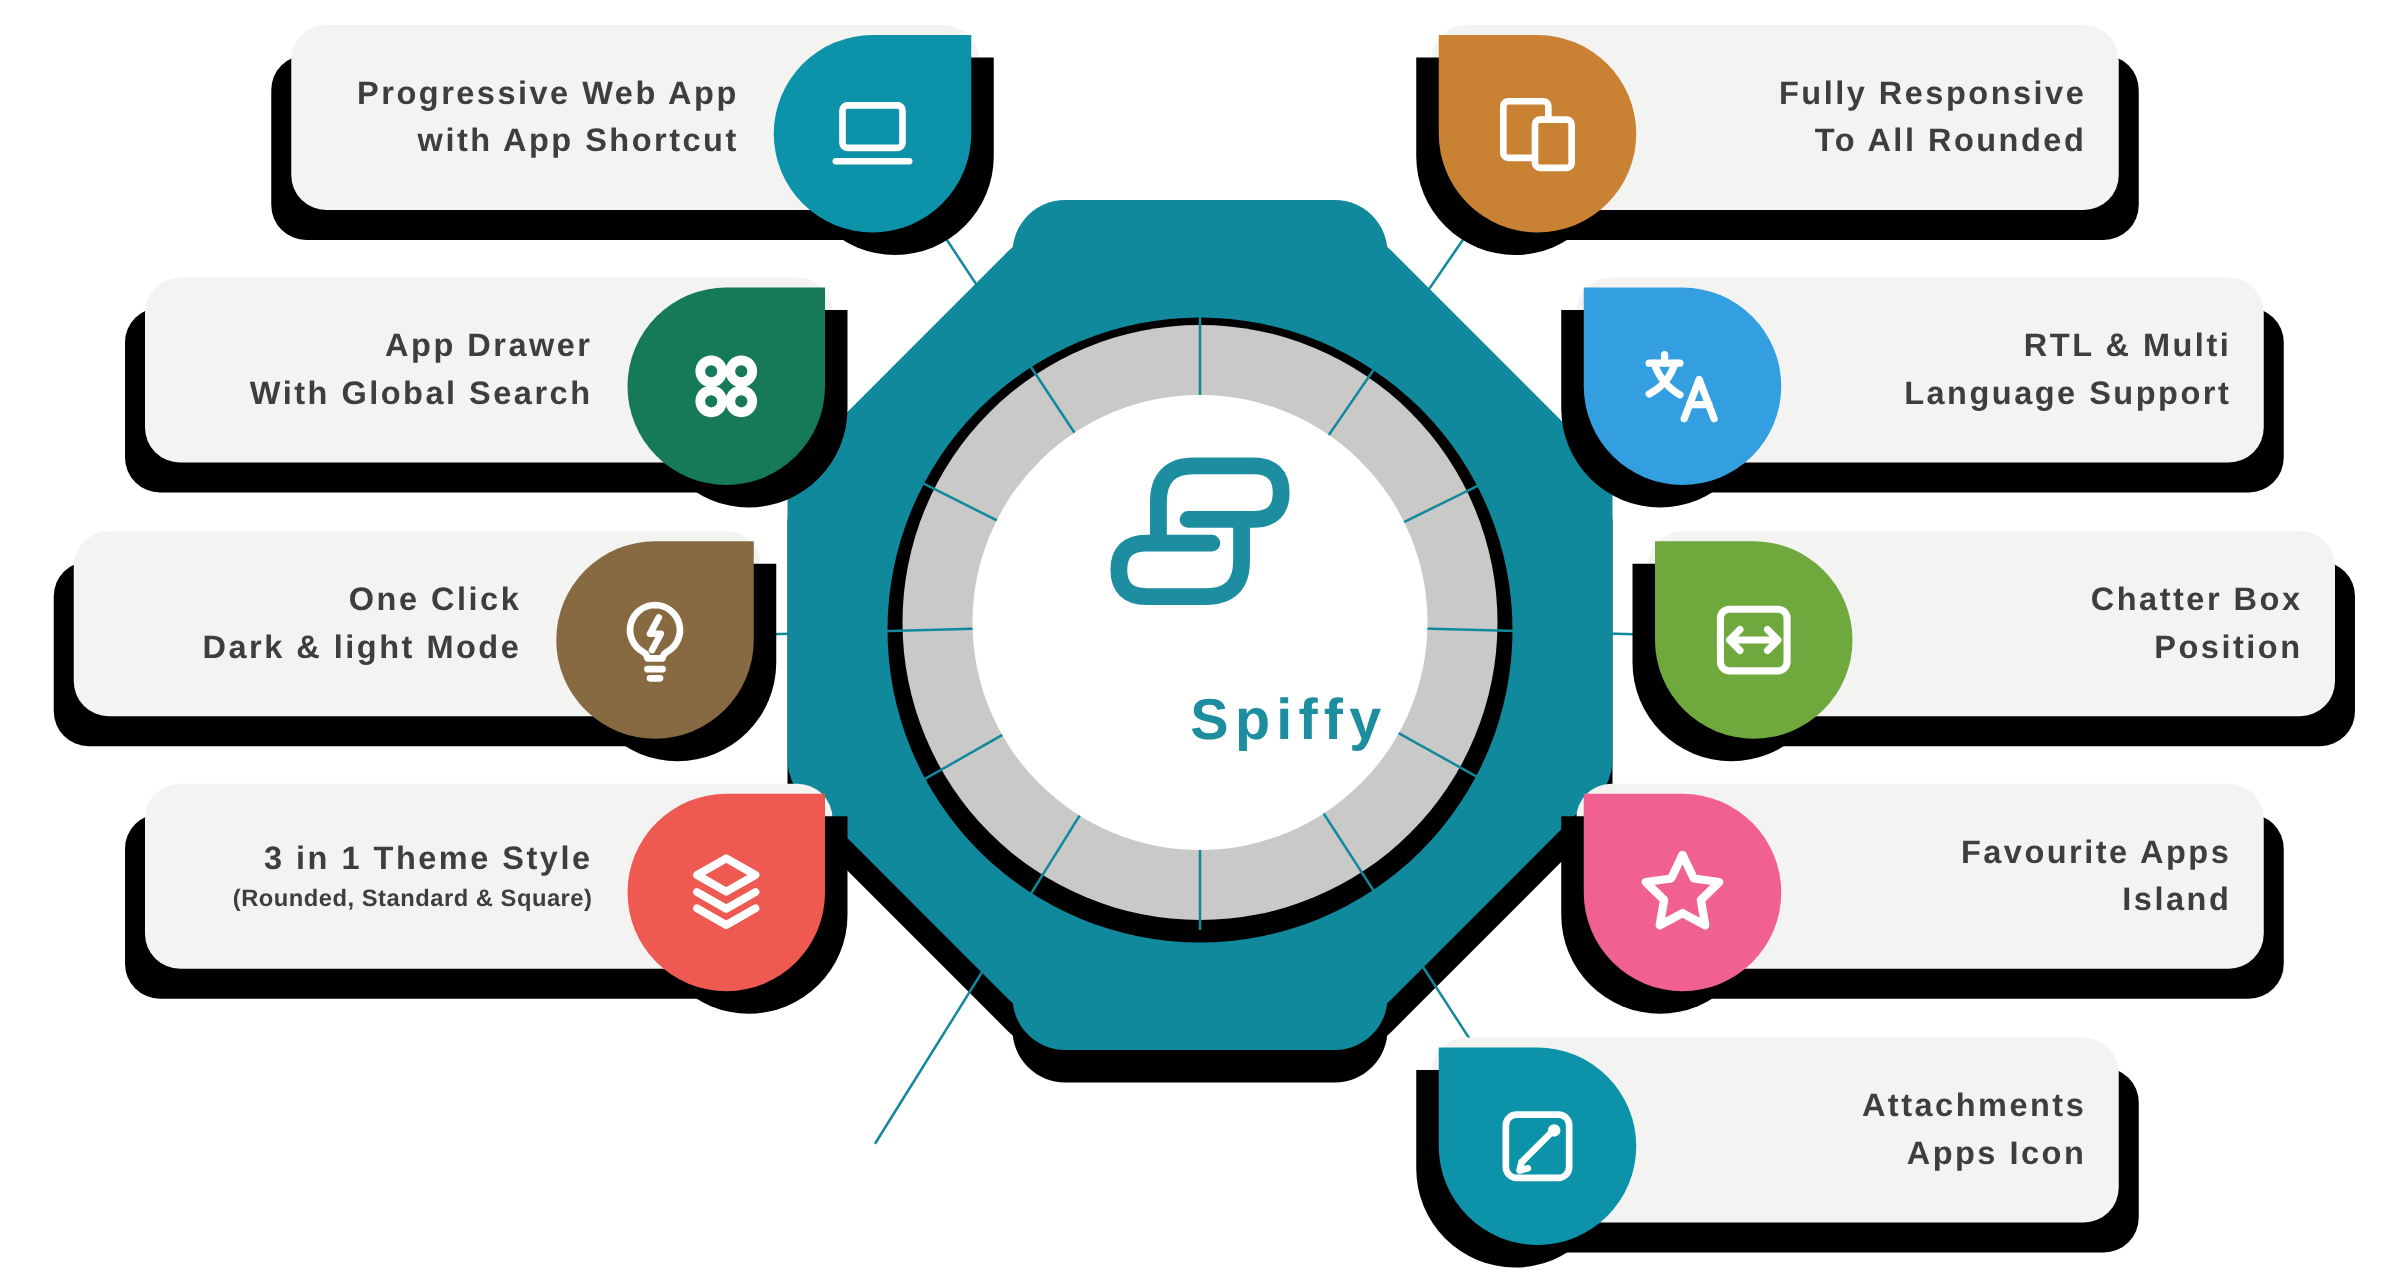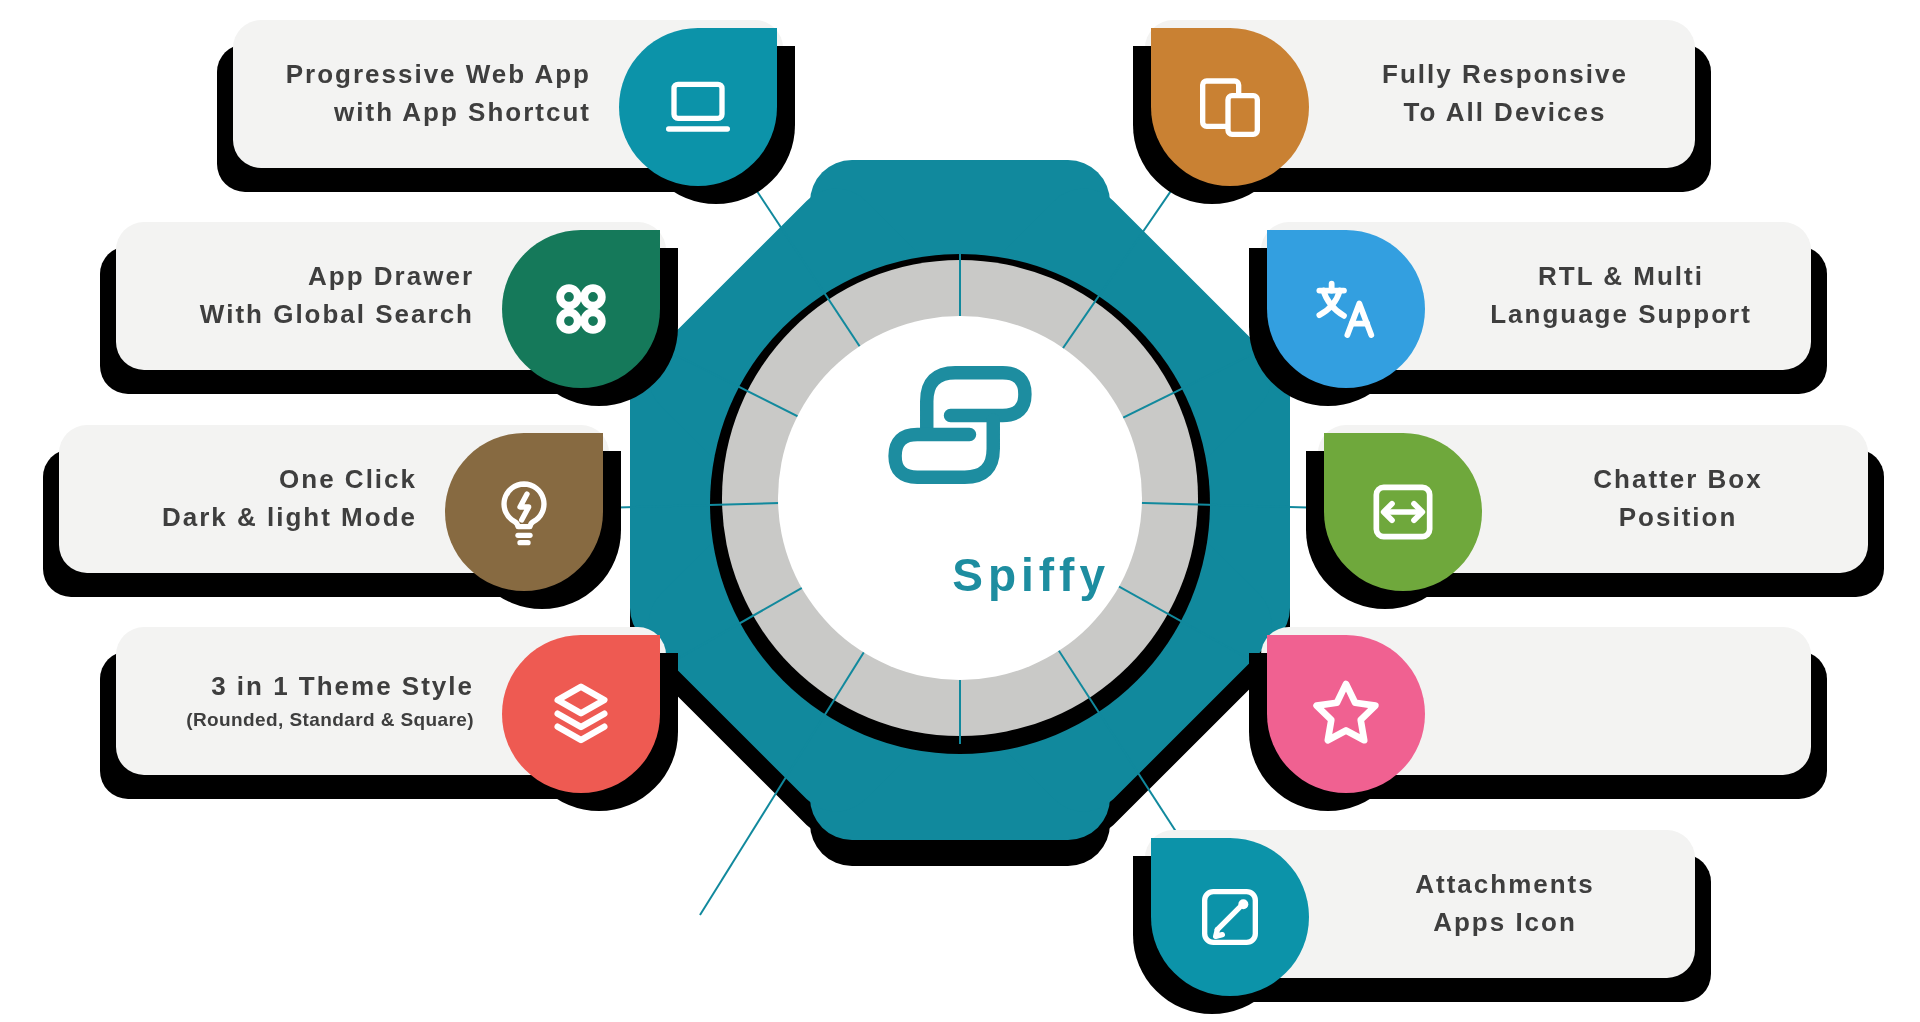--- a/index.html
+++ b/index.html
@@ -14,21 +14,21 @@
   .line-stroke{stroke:var(--teal,#11899d);}
   .logo-stroke{stroke:var(--logo-teal,#1d8da0);}
 
   .card{position:absolute;width:550px;height:148px;background:var(--card-bg,#f3f3f2);
         border-radius:28px;display:flex;align-items:center;}
   .card.left{box-shadow:-16px 24px 0 #000;}
   .card.right{box-shadow:16px 24px 0 #000;}
 
   .card .text{flex:1;color:var(--text,#3e3e3e);}
   .card.left .text{text-align:right;padding:0 192px 0 30px;}
-  .card.right .text{text-align:center;padding:0 26px 0 196px;}
+  .card.right .text{text-align:right;padding:0 26px 0 196px;}
 
   .line{font-size:26px;font-weight:bold;letter-spacing:2px;line-height:1.45;white-space:nowrap;}
   .line.small{font-size:19px;letter-spacing:0.4px;}
 
   .leaf{position:absolute;width:158px;height:158px;top:8px;display:flex;
         align-items:center;justify-content:center;}
   .card.left .leaf{right:6px;border-radius:52% 0 52% 52%;box-shadow:18px 18px 0 #000;}
   .card.right .leaf{left:6px;border-radius:0 52% 52% 52%;box-shadow:-18px 18px 0 #000;}
 
   #logo-wrap{position:absolute;left:865px;top:330px;width:190px;height:190px;}
@@ -141,21 +141,21 @@
           <svg viewBox="0 0 24 24" width="80" height="80" fill="none" stroke="#fff" stroke-width="1.9" stroke-linecap="round" stroke-linejoin="round">
             <path d="M12 3.8l7 4-7 4-7-4z"></path>
             <path d="M5 11.9l7 4 7-4"></path>
             <path d="M5 15.8l7 4 7-4"></path>
           </svg>
         </div>
       </div>
       <div class="card right" style="left: 1145px; top: 20px;">
         <div class="text">
           <div class="line">Fully Responsive</div>
-          <div class="line">To All Devices</div>
+          <div class="line">To All Rounded</div>
         </div>
         <div class="leaf" style="background: rgb(201, 129, 51);">
           <svg viewBox="0 0 24 24" width="80" height="80" fill="none" stroke="#fff" stroke-width="1.6" stroke-linecap="round" stroke-linejoin="round">
             <rect x="3.8" y="4.2" width="10.8" height="13.6" rx="1.2"></rect>
             <rect x="11.4" y="8.6" width="8.8" height="11.6" rx="1.2" fill="#c98133"></rect>
           </svg>
         </div>
       </div>
       <div class="card right" style="left: 1318px; top: 425px;">
         <div class="text">
@@ -181,20 +181,24 @@
             <path d="M4.2 6.6h7.2"></path>
             <path d="M7.8 4.6v2"></path>
             <path d="M10.2 6.6c-.9 3.1-3.1 5.7-6 7.2"></path>
             <path d="M5.4 6.6c.7 2.7 2.9 5.6 6 7.4"></path>
             <path d="M12.4 19.6l3.5-9.2 3.5 9.2"></path>
             <path d="M13.7 16.3h4.5"></path>
           </svg>
         </div>
       </div>
       <div class="card right" style="left: 1261px; top: 627px;">
+        <div class="text">
+          <div class="line">Favourite Apps</div>
+          <div class="line">Island</div>
+        </div>
         <div class="leaf" style="background: rgb(240, 97, 145);">
           <svg viewBox="0 0 24 24" width="84" height="84" fill="none" stroke="#fff" stroke-width="1.9" stroke-linejoin="round">
             <path d="M12 3.4l2.6 5.4 5.8.8-4.2 4.1 1 5.8-5.2-2.8-5.2 2.8 1-5.8-4.2-4.1 5.8-.8z"></path>
           </svg>
         </div>
       </div>
       <div class="card right" style="left: 1145px; top: 830px;">
         <div class="text">
           <div class="line">Attachments</div>
           <div class="line">Apps Icon</div>

